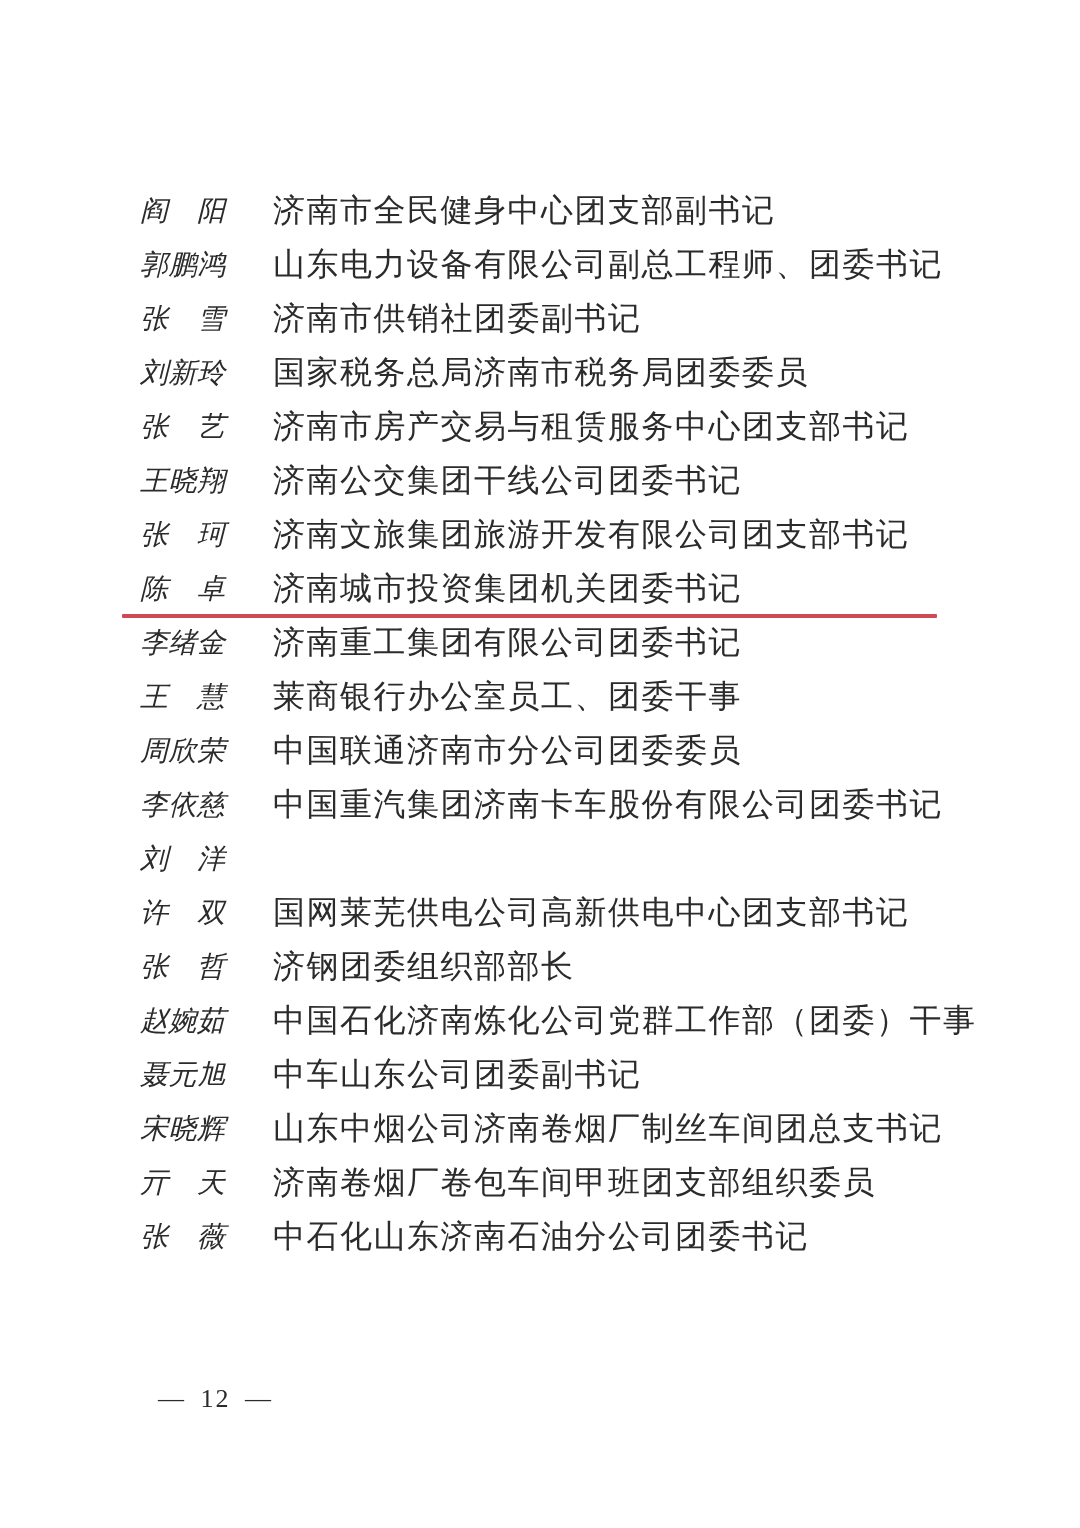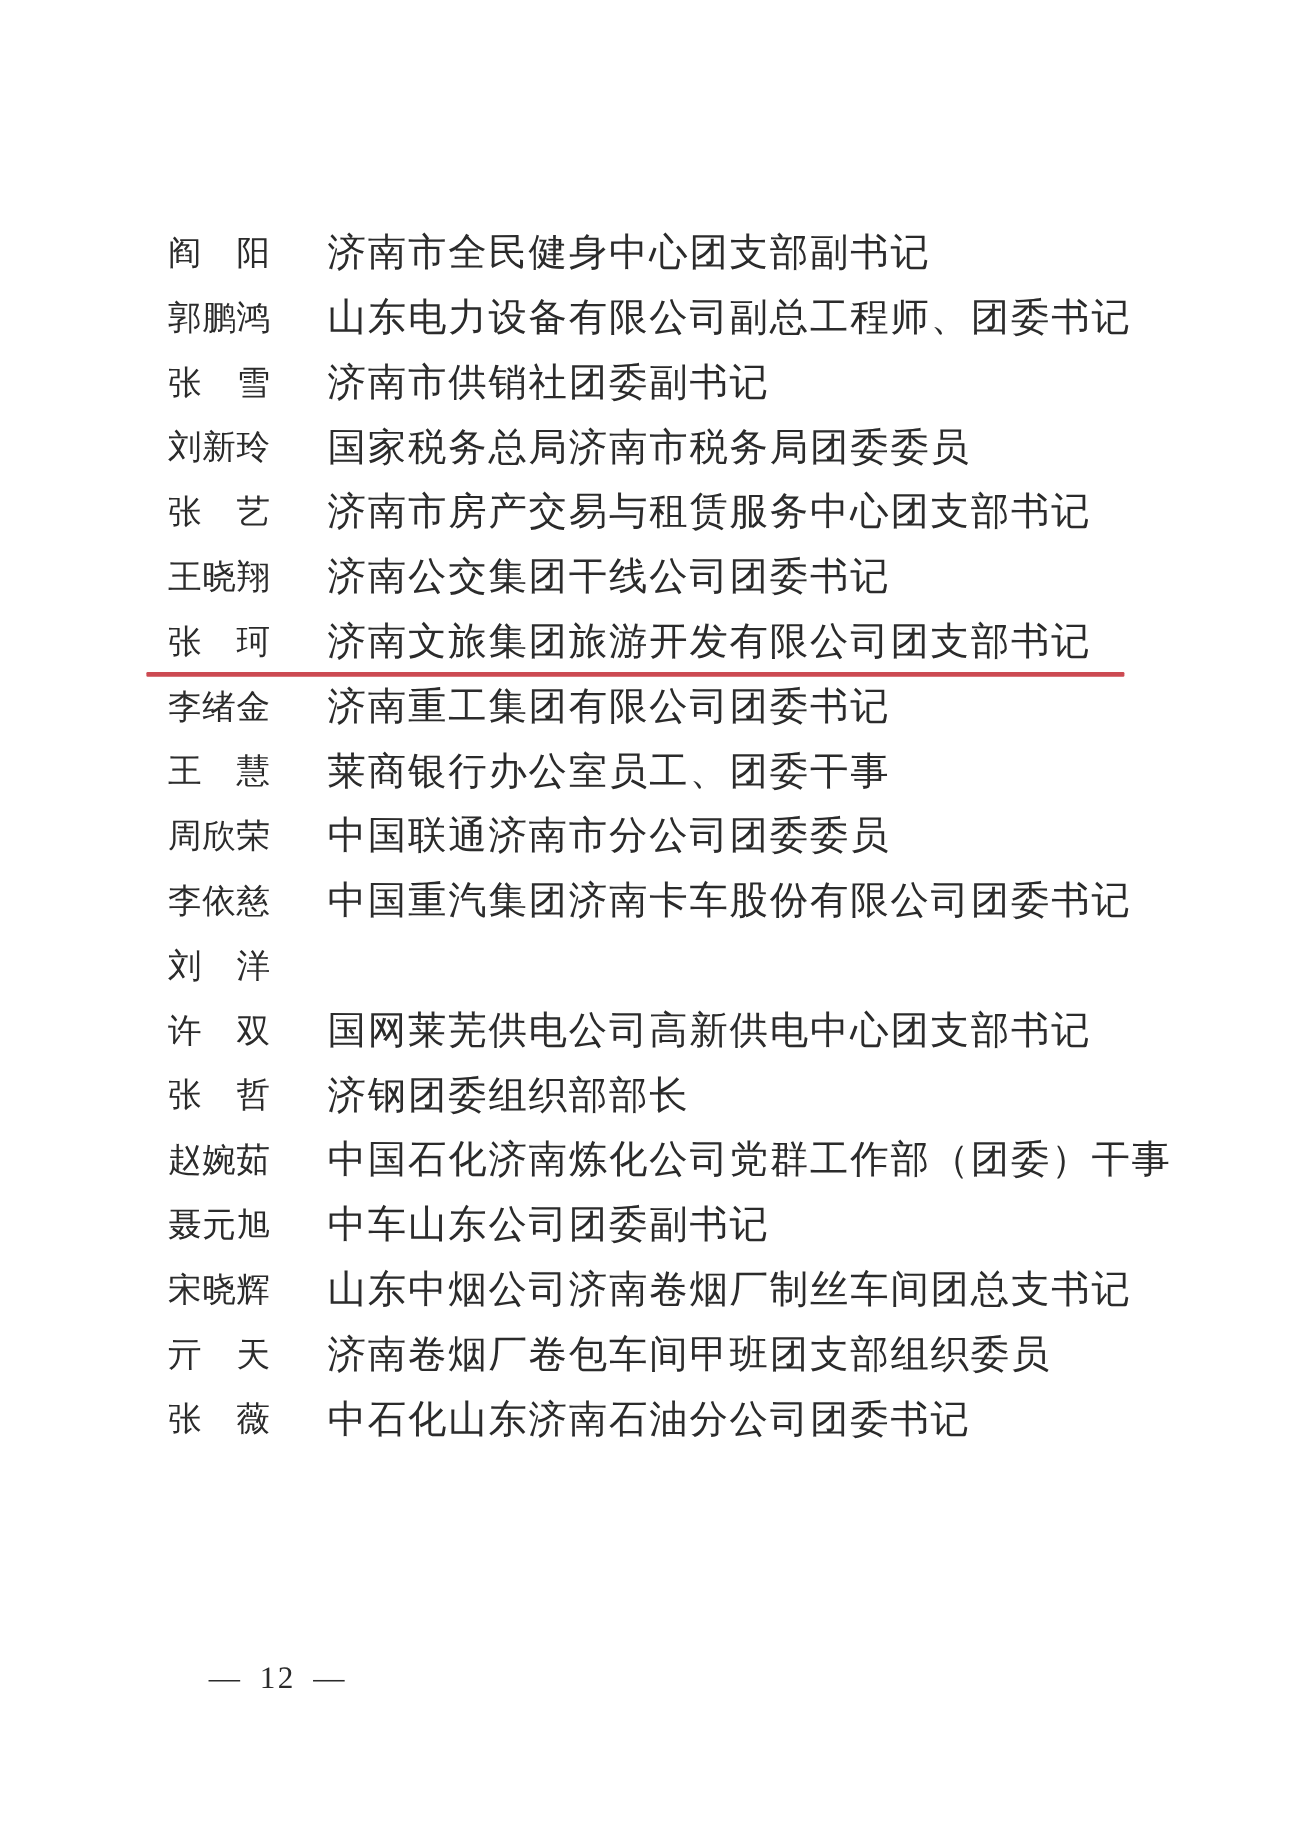--- a/index.html
+++ b/index.html
@@ -27,20 +27,21 @@
     align-items: center;
     height: 54px;
   }
   .name {
     width: 133px;
     flex: 0 0 133px;
     font-size: 28px;
     color: #2b2b2b;
     white-space: pre;
     letter-spacing: 0.5px;
+    font-style: italic;
   }
   .position {
     font-size: 32px;
     color: #2b2b2b;
     white-space: pre;
     letter-spacing: 1.5px;
   }
   .red-divider {
     height: 4px;
     width: 815px;
@@ -50,21 +51,20 @@
   }
   .footer {
     position: absolute;
     left: 158px;
     top: 1384px;
     font-size: 26px;
     color: #2b2b2b;
     letter-spacing: 2px;
     word-spacing: 6px;
     white-space: pre;
-    margin-left: 16px;
   }
 </style>
 </head>
 <body>
 
 <div class="page">
   <div class="roster">
   <div class="row">
     <span class="name">阎　阳</span>
     <span class="position">济南市全民健身中心团支部副书记</span>
@@ -93,20 +93,24 @@
   <div class="row">
     <span class="name">王晓翔</span>
     <span class="position">济南公交集团干线公司团委书记</span>
   </div>
 
   <div class="row">
     <span class="name">张　珂</span>
     <span class="position">济南文旅集团旅游开发有限公司团支部书记</span>
   </div>
 
+  <div class="row">
+    <span class="name">陈　卓</span>
+    <span class="position">济南城市投资集团机关团委书记</span>
+  </div>
 
 <div class="red-divider" style="background: rgb(204, 74, 82);"></div>
   <div class="row">
     <span class="name">李绪金</span>
     <span class="position">济南重工集团有限公司团委书记</span>
   </div>
 
   <div class="row">
     <span class="name">王　慧</span>
     <span class="position">莱商银行办公室员工、团委干事</span>

